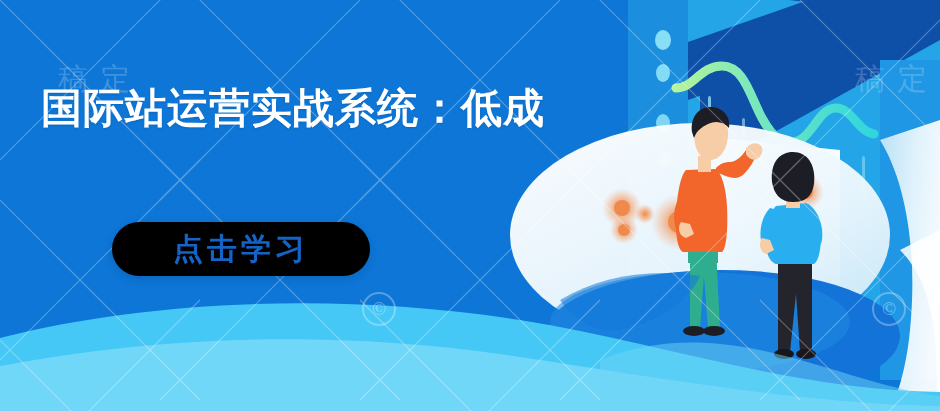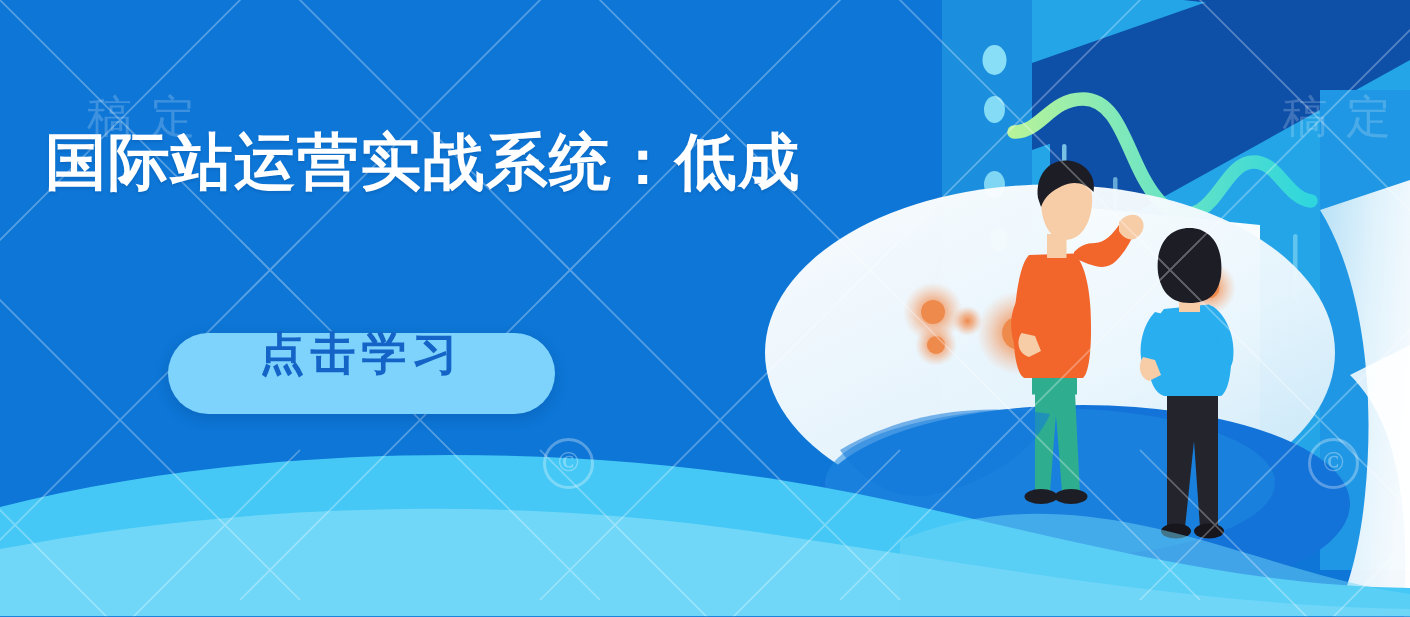--- a/index.html
+++ b/index.html
@@ -10,37 +10,37 @@
   }
   #banner{
     position:relative;width:940px;height:411px;overflow:hidden;
     background:#0d76d6;
   }
   .layer{position:absolute;top:0;left:0;width:940px;height:411px;}
   svg.layer{display:block;}
 
   
   #text-block{
-    position:absolute;left:30px;top:84px;width:600px;z-index:40;
+    position:absolute;left:41px;top:84px;width:600px;z-index:40;
   }
   .title-line{
     color:#ffffff;
     font-size:41px;
     line-height:49px;
     font-weight:bold;
     letter-spacing:1px;
     white-space:nowrap;
     text-shadow:0 1px 2px rgba(4,50,110,.18);
   }
   #cta-button{
     position:absolute;left:112px;top:222px;z-index:45;
     width:258px;height:54px;
-    background:#7dd3fc;
+    background:#000000;
     border-radius:27px;
-    display:flex;justify-content:center;
+    display:flex;align-items:center;justify-content:center;
     box-shadow:0 3px 9px rgba(5,52,112,.22);
     cursor:pointer;
   }
   #cta-button .cta-label{
     color:#1464c8;
     font-size:30px;
     font-weight:bold;
     letter-spacing:4px;
     line-height:30px;
   }

